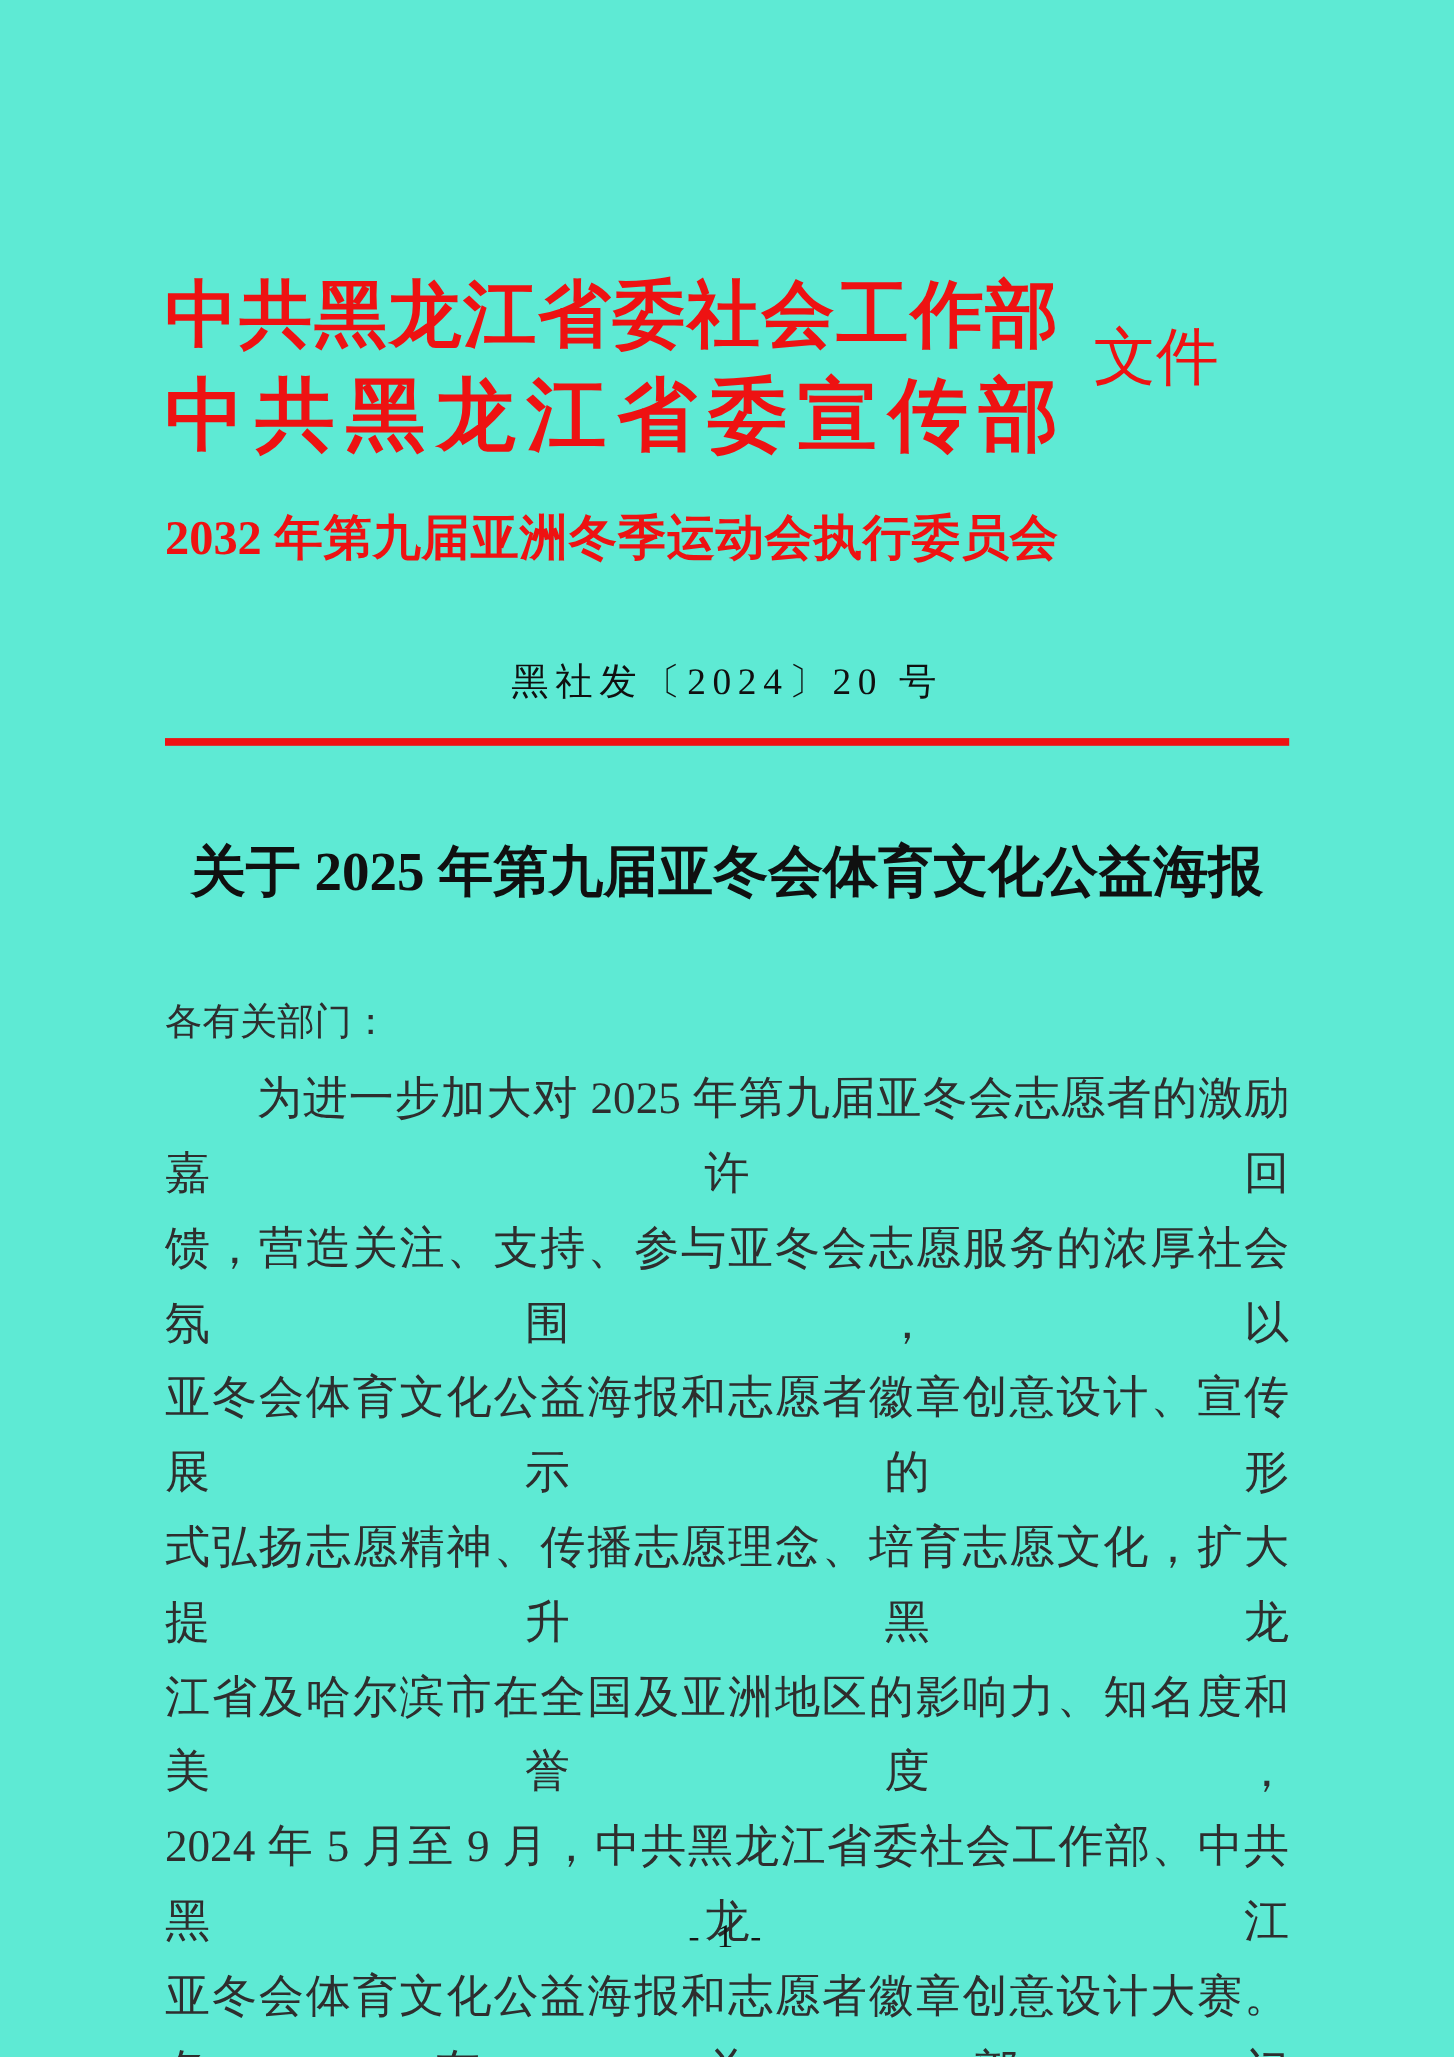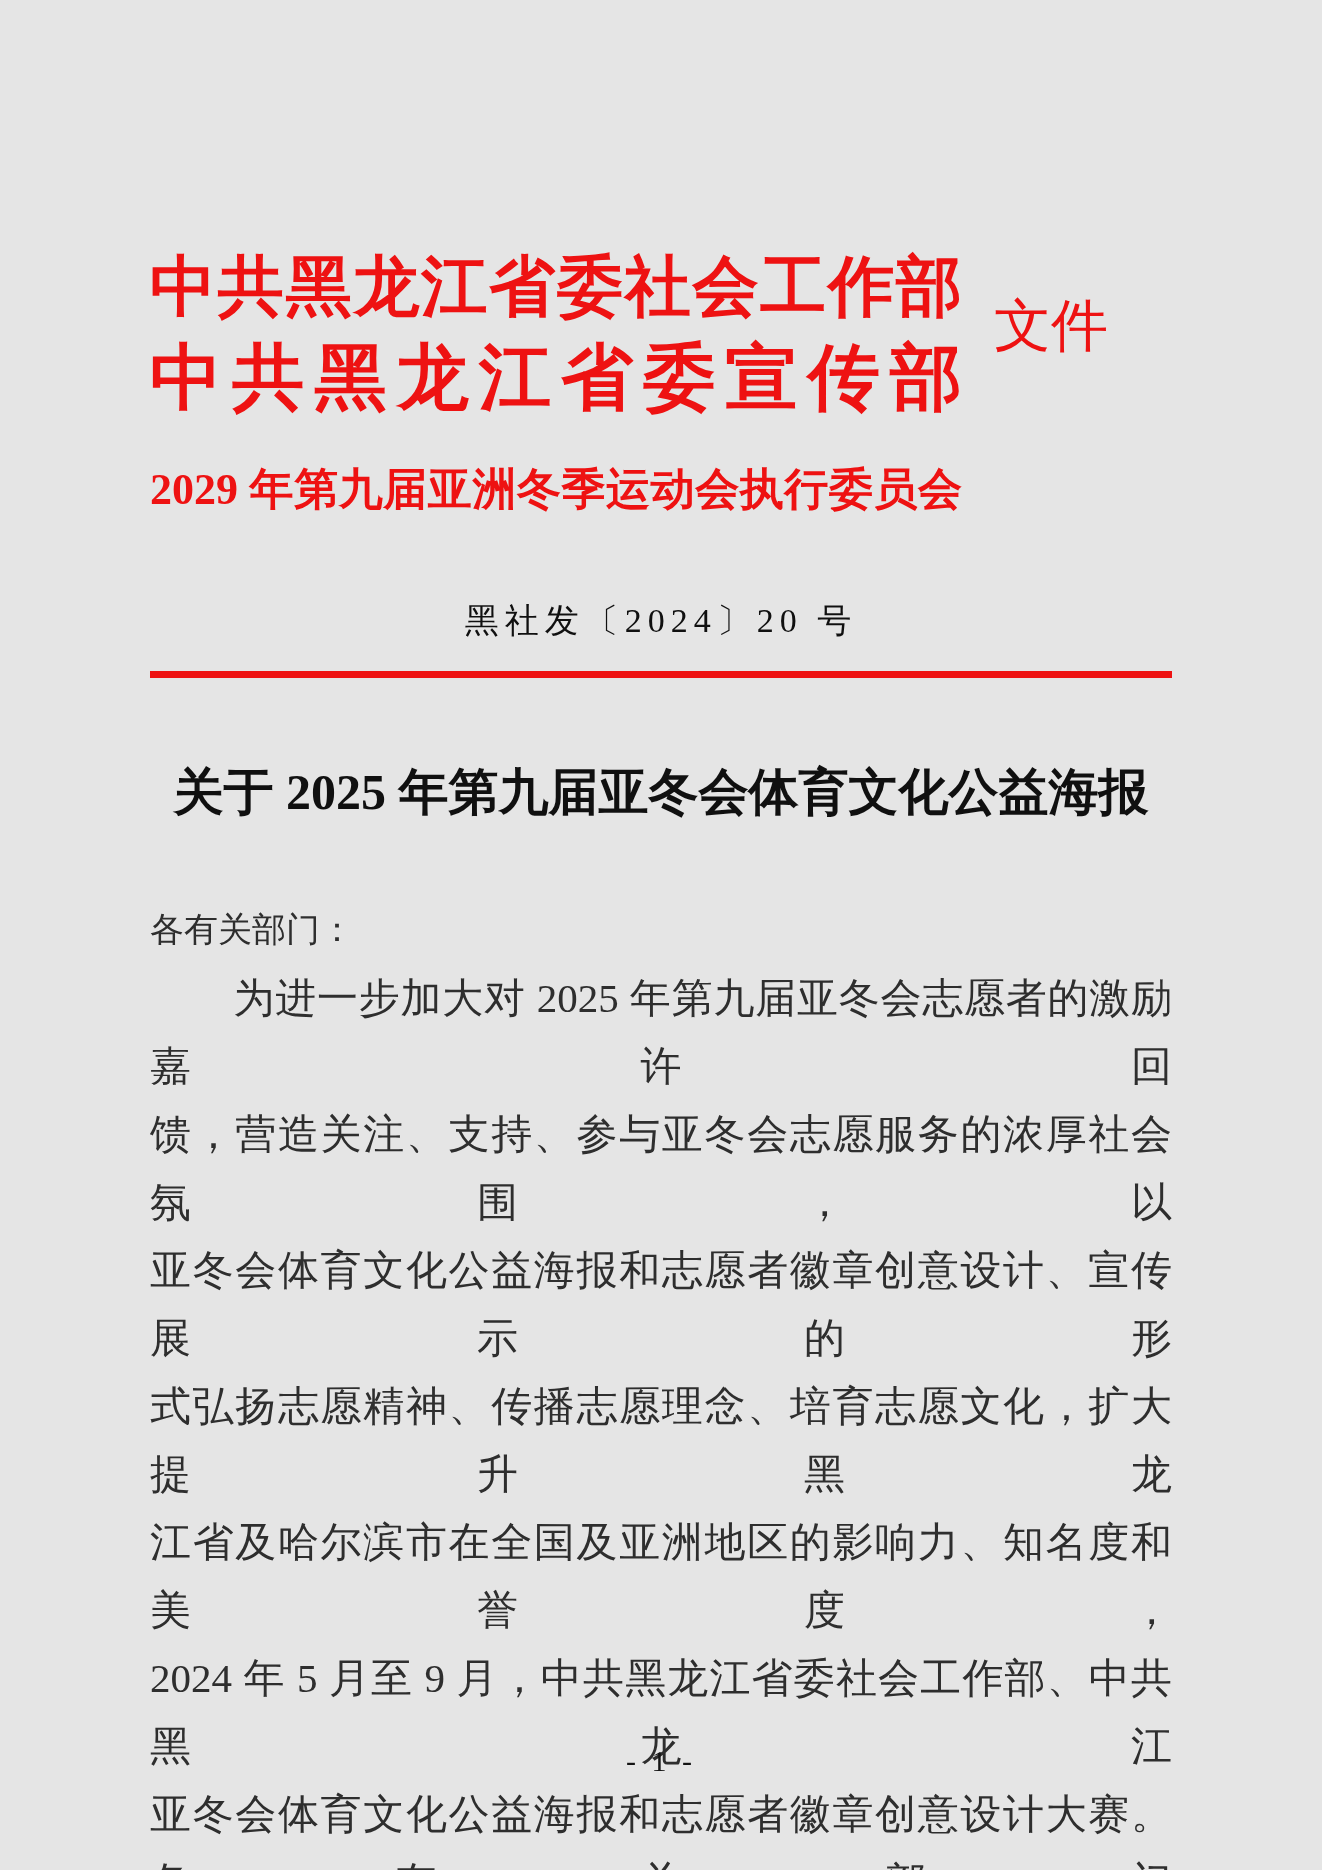--- a/index.html
+++ b/index.html
@@ -4,21 +4,21 @@
 <style>
   :root { --red: #ee1212; --ink: #1c1c1c; --body-ink: #2e2e2e; }
   * { margin: 0; padding: 0; box-sizing: border-box; }
   html, body { background: #ffffff; }
   body { font-family: "Liberation Serif", "DejaVu Serif", serif; }
   .page {
     position: relative;
     width: 1322px;
     height: 1870px;
     margin: 0 auto;
-    background: #e5e5e5;
+    background: #5eead4;
     padding: 0 150px;
     overflow: hidden;
   }
   
   .header-top {
     margin-top: 245px;
     display: flex;
     align-items: flex-start;
   }
   .header-names { width: 812px; }
@@ -107,21 +107,21 @@
 <div class="page">
 
   <div class="header-top">
     <div class="header-names">
       <div class="org-line org-line-1">中共黑龙江省委社会工作部</div>
       <div class="org-line org-line-2">中共黑龙江省委宣传部</div>
     </div>
     <div class="doc-word">文件</div>
   </div>
 
-  <div class="org-line org-line-3">2029 年第九届亚洲冬季运动会执行委员会</div>
+  <div class="org-line org-line-3">2032 年第九届亚洲冬季运动会执行委员会</div>
 
   <div class="doc-number">黑社发〔2024〕20 号</div>
 
   <div class="red-rule"></div>
 
   <div class="doc-title">
     <div class="title-line">关于 2025 年第九届亚冬会体育文化公益海报</div>
   </div>
 
   <div class="salutation">各有关部门：</div>

